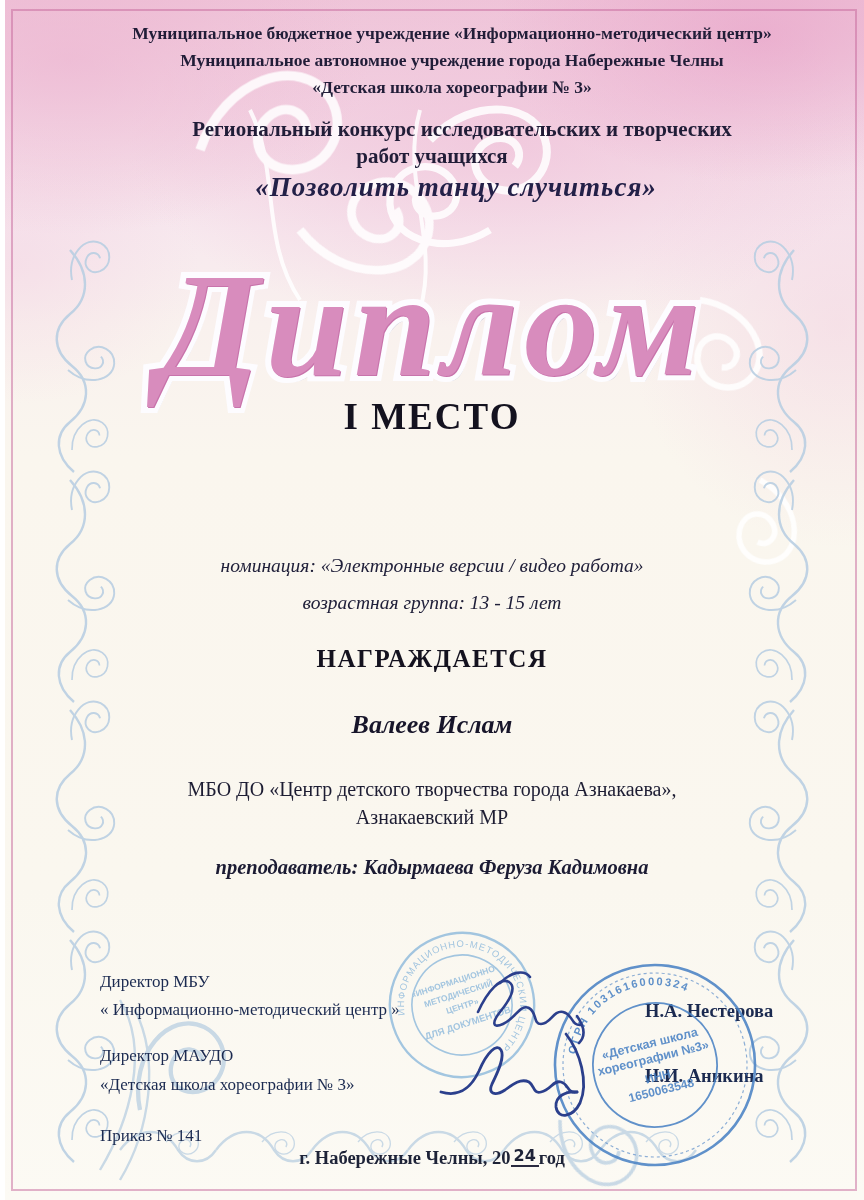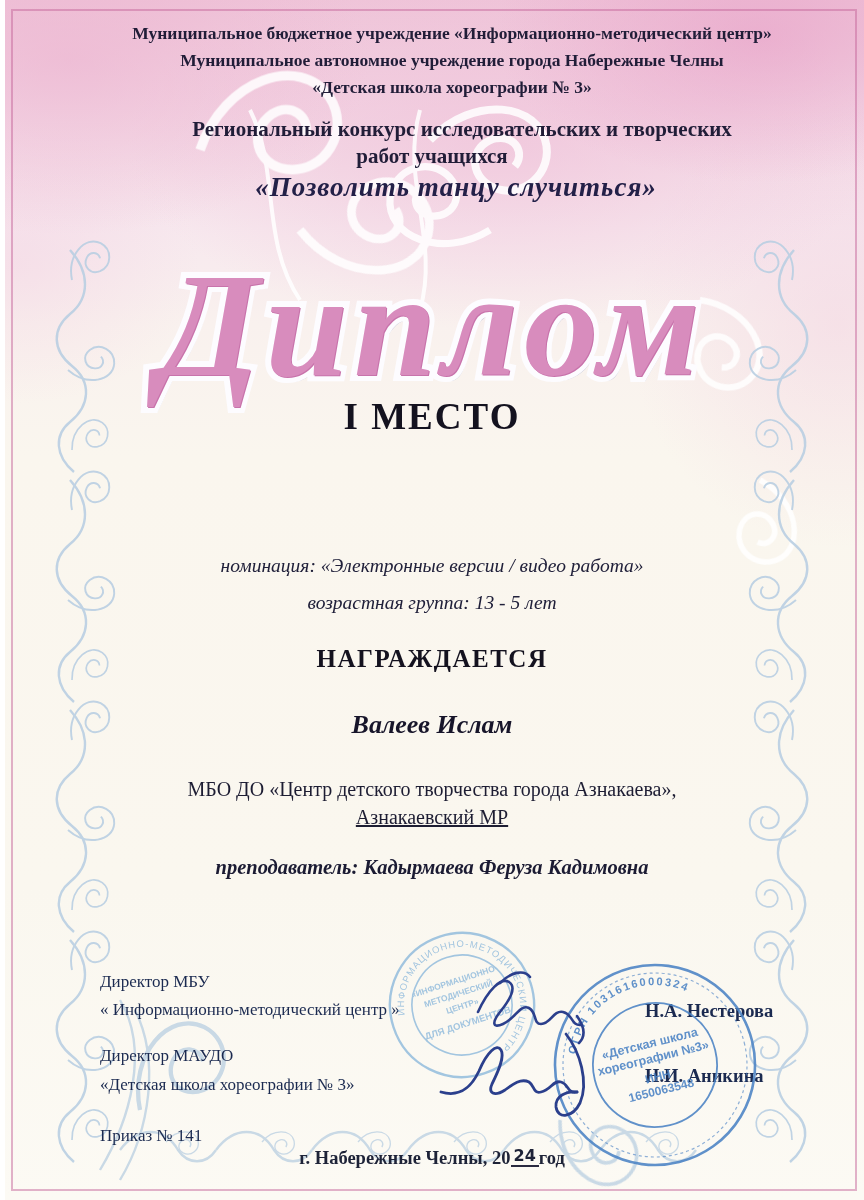--- a/index.html
+++ b/index.html
@@ -33,21 +33,21 @@
   .diplom-outline{color:#fdfcff;-webkit-text-stroke:12px #fdfcff;
     text-shadow:4px 5px 0 rgba(108,130,180,.35),-2px -2px 0 rgba(140,160,205,.30);}
   .diplom-fill{color:#d88cbd;text-shadow:1px 1px 0 #c873ab;}
   .place{top:395px;font-size:37px;letter-spacing:2px;color:#14121f;}
   .theme{top:468px;font-size:25px;color:#1d1d33;}
   .nomination{top:555px;font-size:19.5px;color:#20203a;text-align:center;}
   .agegroup{top:592px;font-size:19.5px;color:#20203a;}
   .awarded{top:645px;font-size:25px;letter-spacing:1.5px;color:#14121f;}
   .recipient{top:710px;font-size:26px;color:#17152a;}
   .org1{top:778px;font-size:20px;color:#1d1d33;}
-  .org2{top:806px;font-size:20px;color:#1d1d33;text-decoration:underline;}
+  .org2{top:806px;font-size:20px;color:#1d1d33;}
   .teacher{top:856px;font-size:20.5px;color:#1b1b33;}
   .sigline{position:absolute;left:100px;text-align:center;font-size:17px;font-weight:normal;color:#1b2a50;}
   .signame{position:absolute;left:645px;text-align:left;font-size:18.5px;font-weight:bold;color:#1b2a50;}
   .order{top:1126px;}
   .citydate{top:1148px;font-size:18.5px;font-weight:bold;color:#1e2338;}
   .year{display:inline-block;border-bottom:2px solid #2a2a40;padding:0 3px;font-size:16px;
     transform:translateY(-3px);font-family:"DejaVu Sans","Liberation Sans",sans-serif;}
 </style>
 </head>
 <body>
@@ -110,21 +110,21 @@
 
     <div class="txt contest1 b">Региональный конкурс исследовательских и творческих</div>
     <div class="txt contest2 b">работ учащихся</div>
     <div class="txt contest-title b i">«Позволить танцу случиться»</div>
 
     <div class="txt diplom diplom-outline">Диплом</div>
     <div class="txt diplom diplom-fill">Диплом</div>
 
     <div class="txt place b">I МЕСТО</div>
     <div class="txt nomination i">номинация: «Электронные версии / видео работа»</div>
-    <div class="txt agegroup i">возрастная группа: 13 - 5 лет</div>
+    <div class="txt agegroup i">возрастная группа: 13 - 15 лет</div>
     <div class="txt awarded b">НАГРАЖДАЕТСЯ</div>
     <div class="txt org1">МБО ДО «Центр детского творчества города Азнакаева»,</div>
     <div class="txt recipient b i">Валеев Ислам</div>
     <div class="txt org2">Азнакаевский МР</div>
     <div class="txt teacher b i">преподаватель: Кадырмаева Феруза Кадимовна</div>
 
     <div class="sigline" style="top:972px">Директор МБУ</div>
     <div class="sigline" style="top:1000px">« Информационно-методический центр »</div>
     <div class="signame" style="top:1001px">Н.А. Нестерова</div>
 

